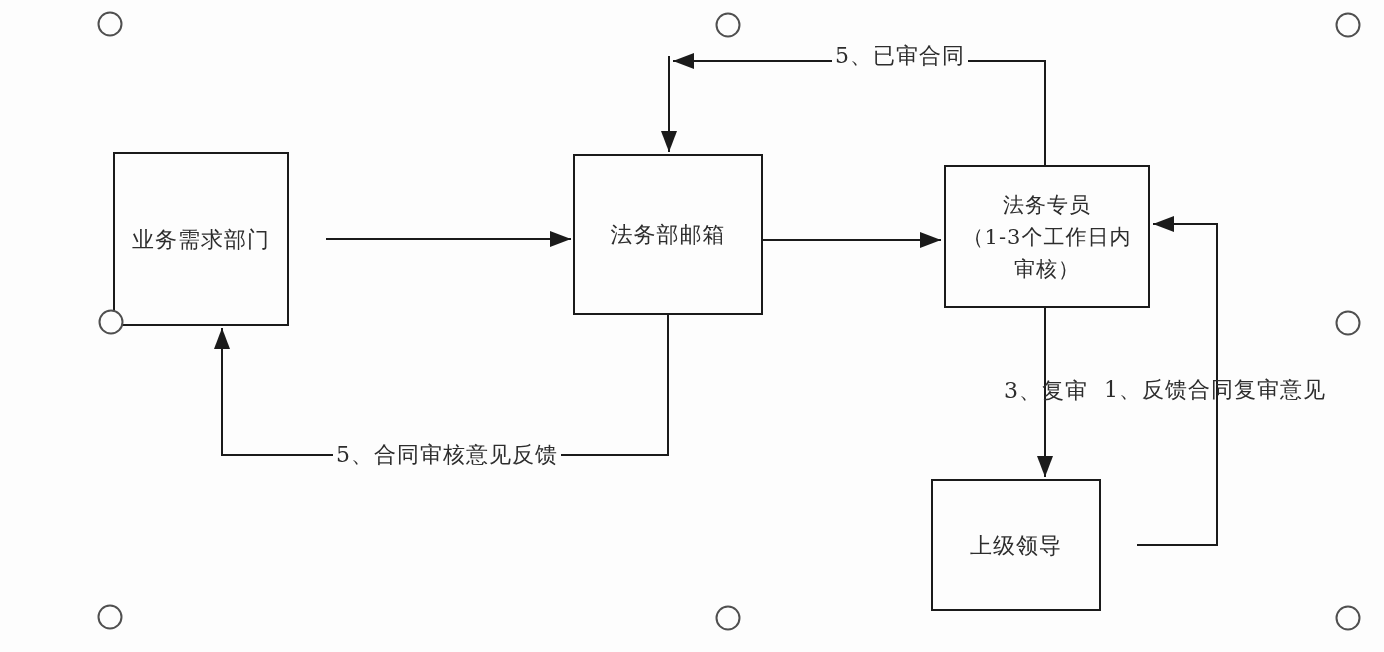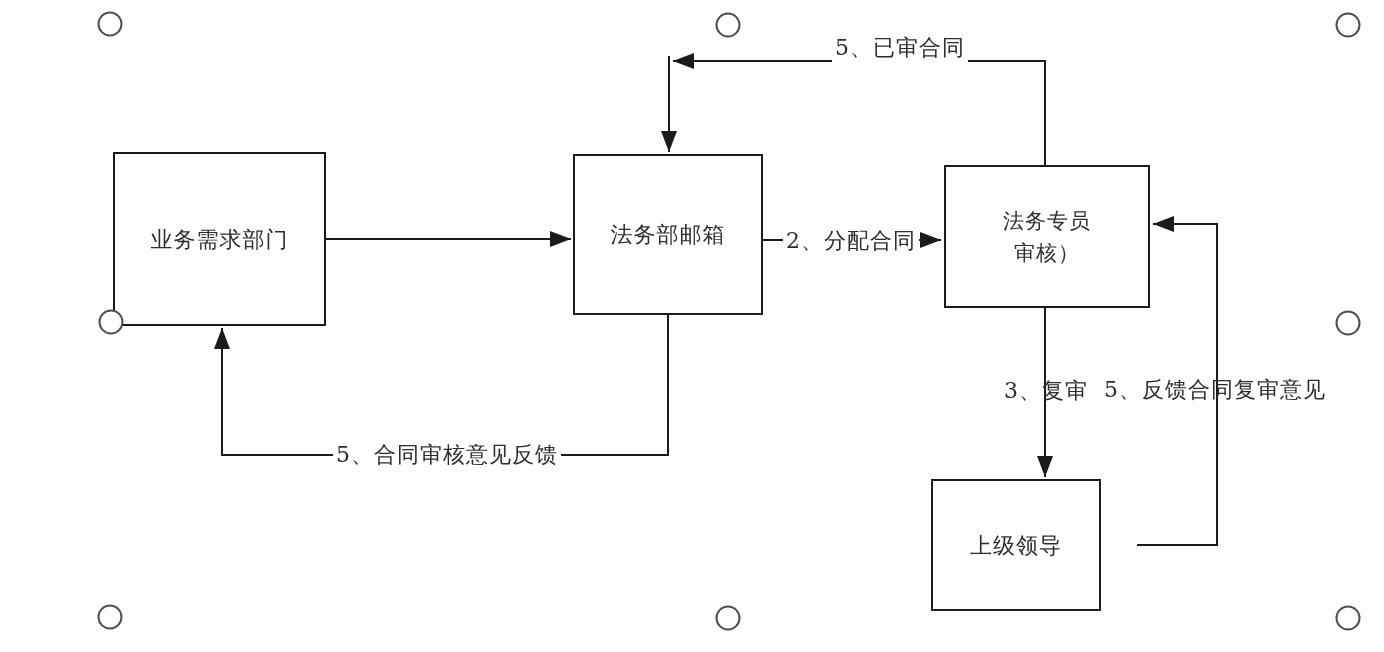--- a/index.html
+++ b/index.html
@@ -34,39 +34,39 @@
     display: flex;
     flex-direction: column;
     align-items: center;
     justify-content: center;
     text-align: right;
     font-size: 22px;
     letter-spacing: 1px;
     line-height: 33px;
     z-index: 2;
   }
-  #node-business-dept   { left: 113px; top: 152px; width: 213px; height: 174px; }
+  #node-business-dept   { left: 113px; top: 152px; width: 176px; height: 174px; }
   #node-legal-mailbox   { left: 573px; top: 154px; width: 190px; height: 161px; }
   #node-legal-specialist{ left: 944px; top: 165px; width: 206px; height: 143px; font-size: 21px; line-height: 32px; }
   #node-superior-leader { left: 931px; top: 479px; width: 170px; height: 132px; }
   .edge-label {
     position: absolute;
     transform: translate(-50%, -50%);
     white-space: nowrap;
     font-size: 22px;
     letter-spacing: 1px;
     z-index: 3;
     padding: 0 3px;
   }
   .edge-label.opaque { background: #fdfdfd; }
   #edge-label-1 { left: 449px;  top: 239px; }
   #edge-label-2 { left: 851px;  top: 241px; }
   #edge-label-3 { left: 1046px; top: 391px; }
   #edge-label-4 { left: 1215px; top: 390px; }
-  #edge-label-5 { left: 900px;  top: 48px;  }
+  #edge-label-5 { left: 900px;  top: 56px;  }
   #edge-label-6 { left: 447px;  top: 455px; }
   polyline.edge {
     fill: none;
     stroke: #1b1b1b;
     stroke-width: 2;
   }
   circle.anchor {
     fill: #fdfdfd;
     stroke: #4f4f4f;
     stroke-width: 2;
@@ -102,30 +102,30 @@
   <div class="node" id="node-business-dept">
     <span>业务需求部门</span>
   </div>
 
   <div class="node" id="node-legal-mailbox">
     <span>法务部邮箱</span>
   </div>
 
   <div class="node" id="node-legal-specialist">
     <span>法务专员</span>
+    <span>（1-3个工作日内</span>
     <span>审核）</span>
   </div>
 
   <div class="node" id="node-superior-leader">
     <span>上级领导</span>
   </div>
 
-  <div class="edge-label opaque" id="edge-label-2">2、分配合同</div>
   <div class="edge-label" id="edge-label-3">3、复审</div>
-  <div class="edge-label" id="edge-label-4">5、反馈合同复审意见</div>
+  <div class="edge-label" id="edge-label-4">1、反馈合同复审意见</div>
   <div class="edge-label opaque" id="edge-label-5">5、已审合同</div>
   <div class="edge-label opaque" id="edge-label-6">5、合同审核意见反馈</div>
 
   <svg id="anchors-layer" class="layer" viewBox="0 0 1384 652" xmlns="http://www.w3.org/2000/svg">
     <circle class="anchor" cx="110" cy="24" r="11.5"></circle>
     <circle class="anchor" cx="728" cy="25" r="11.5"></circle>
     <circle class="anchor" cx="1348" cy="25" r="11.5"></circle>
     <circle class="anchor" cx="111" cy="322" r="11.5"></circle>
     <circle class="anchor" cx="1348" cy="323" r="11.5"></circle>
     <circle class="anchor" cx="110" cy="617" r="11.5"></circle>

